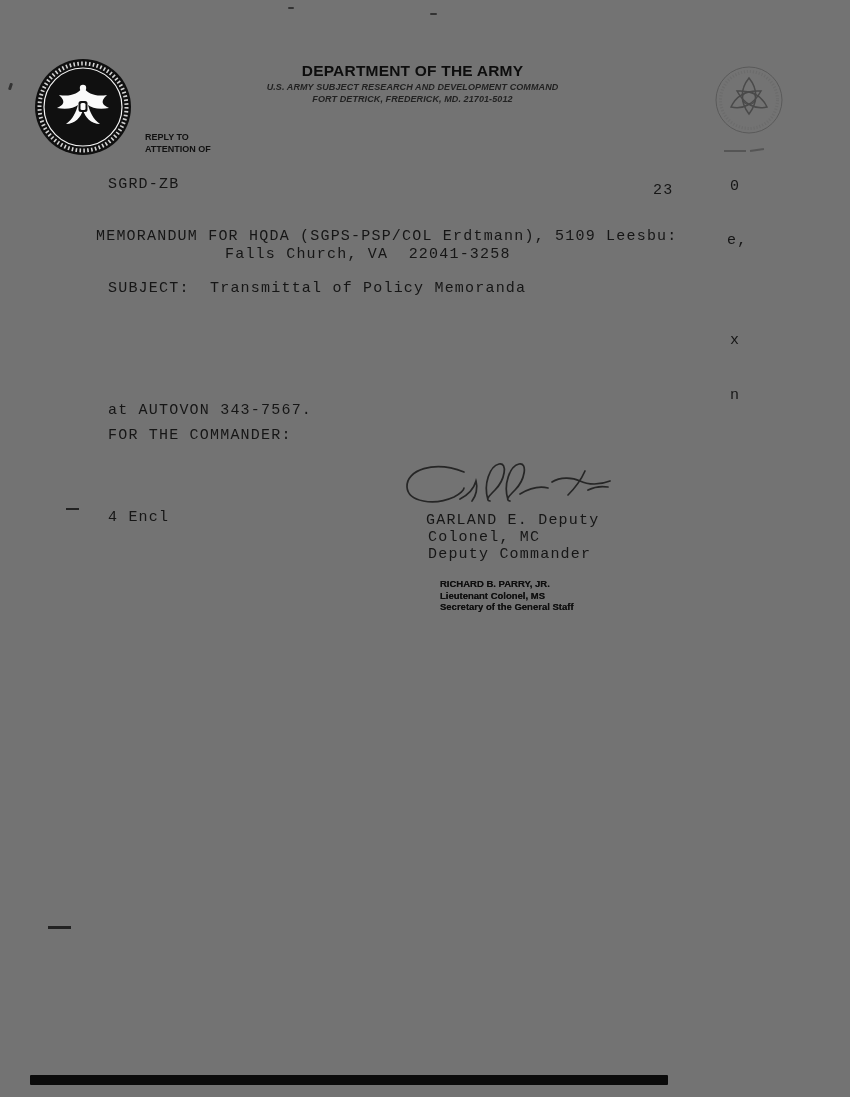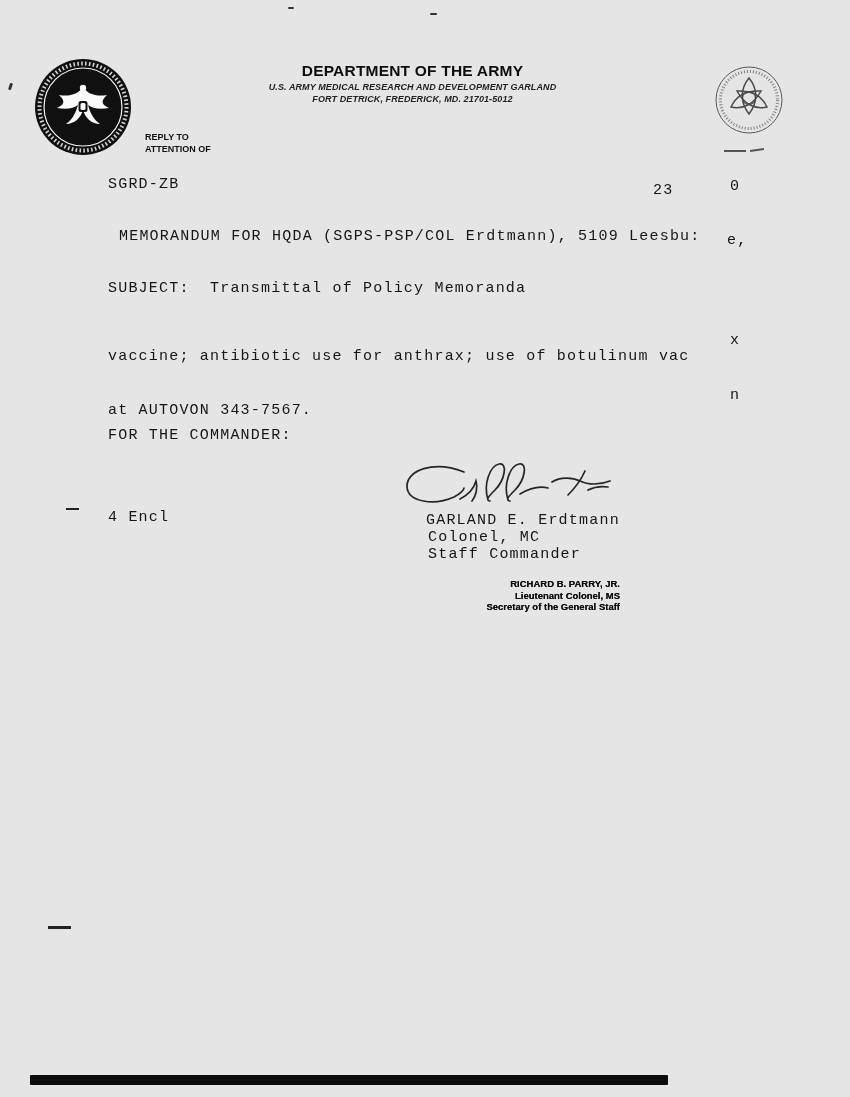--- a/index.html
+++ b/index.html
@@ -1,21 +1,21 @@
 <!DOCTYPE html>
 <html><head>
 <meta charset="utf-8">
 <style>
   * { margin: 0; padding: 0; box-sizing: border-box; }
   html, body { background: #ffffff; }
   .page {
     position: relative;
     width: 850px;
     height: 1097px;
-    background: #e5e5e5;
+    background: #737373;
     overflow: hidden;
     color: #1c1c1c;
     font-family: "Liberation Mono", "DejaVu Sans Mono", monospace;
   }
   .abs { position: absolute; }
   .mono {
     font-family: "Liberation Mono", "DejaVu Sans Mono", monospace;
     font-size: 15px;
     letter-spacing: 1.2px;
     white-space: pre;
@@ -44,21 +44,21 @@
   .reply-block {
     left: 145px; top: 131px;
     font-family: "Liberation Sans", sans-serif;
     font-size: 9px;
     font-weight: bold;
     line-height: 12px;
     color: #111;
   }
   .stamp-block {
     left: 440px; top: 578px; width: 180px;
-    text-align: right;
+    text-align: left;
     font-family: "Liberation Sans", sans-serif;
     font-size: 9.5px;
     font-weight: bold;
     line-height: 11.5px;
     color: #0f0f0f;
     text-shadow: 0 0 0.5px #222;
   }
   .speck { background: #333; border-radius: 1px; }
   .bottom-bar {
     left: 30px; top: 1075px; width: 638px; height: 10px;
@@ -87,21 +87,21 @@
                C60 64 57 57 55 50 C59 53 66 55 76 53
                C69 50 67 46 74 40 C63 42 55 39 50 32 Z" fill="#fafafa"></path>
       <circle cx="50" cy="33" r="3.2" fill="#fafafa"></circle>
       <rect x="45.5" y="46" width="9" height="11" rx="2.5" fill="#101010"></rect>
       <rect x="47.5" y="48" width="5" height="7" rx="1.5" fill="#fafafa"></rect>
     </svg>
   </div>
 
   <div class="abs letterhead">
     <div class="dept-title">DEPARTMENT OF THE ARMY</div>
-    <div class="dept-sub">U.S. ARMY MEDICAL RESEARCH AND DEVELOPMENT GARLAND</div>
+    <div class="dept-sub">U.S. ARMY SUBJECT RESEARCH AND DEVELOPMENT COMMAND</div>
     <div class="dept-sub" style="font-style:italic;">FORT DETRICK, FREDERICK, MD. 21701-5012</div>
   </div>
 
   <div class="abs" style="left:712px;top:52px;width:72px;height:108px;">
     <svg width="72" height="108" viewBox="0 0 72 108">
       <circle cx="37" cy="48" r="33" fill="none" stroke="#5a5a5a" stroke-width="1"></circle>
       <circle cx="37" cy="48" r="28.5" fill="none" stroke="#6a6a6a" stroke-width="3" stroke-dasharray="1.1 1.9" opacity="0.75"></circle>
       <g fill="none" stroke="#4a4a4a" stroke-width="1.5">
         <path d="M37 26 C 28 37, 28 50, 37 62 C 46 50, 46 37, 37 26 Z"></path>
         <path d="M19 55 C 31 58, 42 52, 49 39 C 34 38, 24 44, 19 55 Z"></path>
@@ -115,27 +115,27 @@
 
   <div class="abs reply-block">
     <div>REPLY TO</div>
     <div>ATTENTION OF</div>
   </div>
 
   <div class="abs mono" style="left:108px;top:176px;">SGRD-ZB</div>
   <div class="abs mono" style="left:653px;top:182px;">23</div>
   <div class="abs mono" style="left:730px;top:178px;">0</div>
 
-  <div class="abs mono" style="left:119px;top:228px;">MEMORANDUM FOR HQDA (SGPS-PSP/COL Erdtmann), 5109 Leesbu:</div>
+  <div class="abs mono" style="left:96px;top:228px;">MEMORANDUM FOR HQDA (SGPS-PSP/COL Erdtmann), 5109 Leesbu:</div>
   <div class="abs mono" style="left:727px;top:232px;">e,</div>
+  <div class="abs mono" style="left:225px;top:246px;">Falls Church, VA  22041-3258</div>
 
   <div class="abs mono" style="left:108px;top:280px;">SUBJECT:  Transmittal of Policy Memoranda</div>
 
   <div class="abs mono" style="left:730px;top:332px;">x</div>
-  <div class="abs mono" style="left:108px;top:348px;">vaccine; antibiotic use for anthrax; use of botulinum vac</div>
   <div class="abs mono" style="left:730px;top:387px;">n</div>
   <div class="abs mono" style="left:108px;top:402px;">at AUTOVON 343-7567.</div>
 
   <div class="abs mono" style="left:108px;top:427px;">FOR THE COMMANDER:</div>
 
   <div class="abs" style="left:400px;top:458px;width:220px;height:62px;">
     <svg width="220" height="62" viewBox="0 0 220 62">
       <g fill="none" stroke="#262626" stroke-width="1.7" stroke-linecap="round">
         <path d="M64 14 C 34 2, 6 12, 7 29 C 8 44, 34 48, 54 39 C 60 36, 64 32, 64 30"></path>
         <path d="M60 41 C 68 37, 74 30, 76 23 C 78 30, 76 38, 72 43"></path>
@@ -146,23 +146,23 @@
         <path d="M168 37 C 175 30, 181 22, 185 13"></path>
         <path d="M188 32 C 194 29, 202 28, 208 29"></path>
       </g>
     </svg>
   </div>
 
   <div class="abs margin-dash" style="left:66px;top:508px;width:13px;height:2px;"></div>
 
   <div class="abs mono" style="left:108px;top:509px;">4 Encl</div>
 
-  <div class="abs mono" style="left:426px;top:512px;">GARLAND E. Erdtmann</div>
+  <div class="abs mono" style="left:426px;top:512px;">GARLAND E. Deputy</div>
   <div class="abs mono" style="left:428px;top:529px;">Colonel, MC</div>
-  <div class="abs mono" style="left:428px;top:546px;">Staff Commander</div>
+  <div class="abs mono" style="left:428px;top:546px;">Deputy Commander</div>
 
   <div class="abs stamp-block">
     <div>RICHARD B. PARRY, JR.</div>
     <div>Lieutenant Colonel, MS</div>
     <div>Secretary of the General Staff</div>
   </div>
 
   <div class="abs margin-dash" style="left:48px;top:926px;width:23px;height:2.5px;"></div>
 
   <div class="abs bottom-bar"></div>

